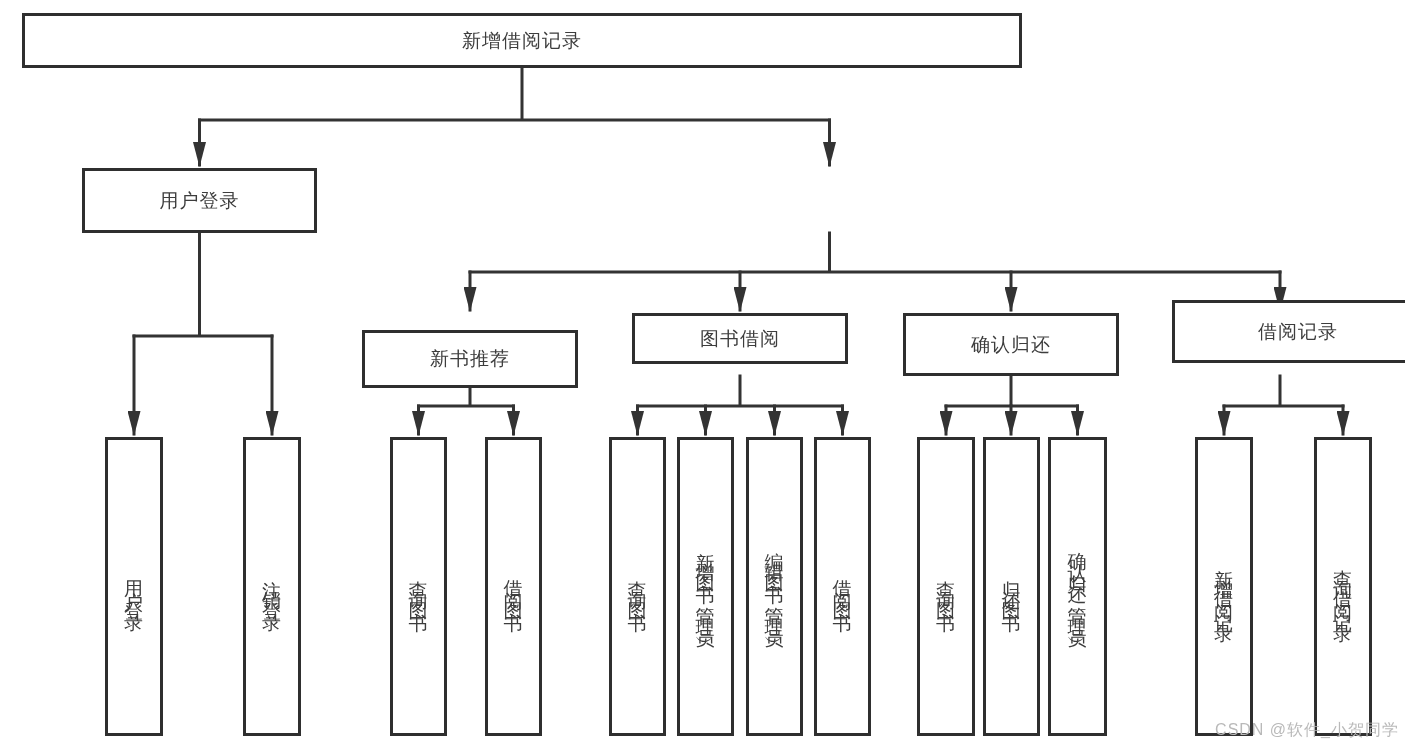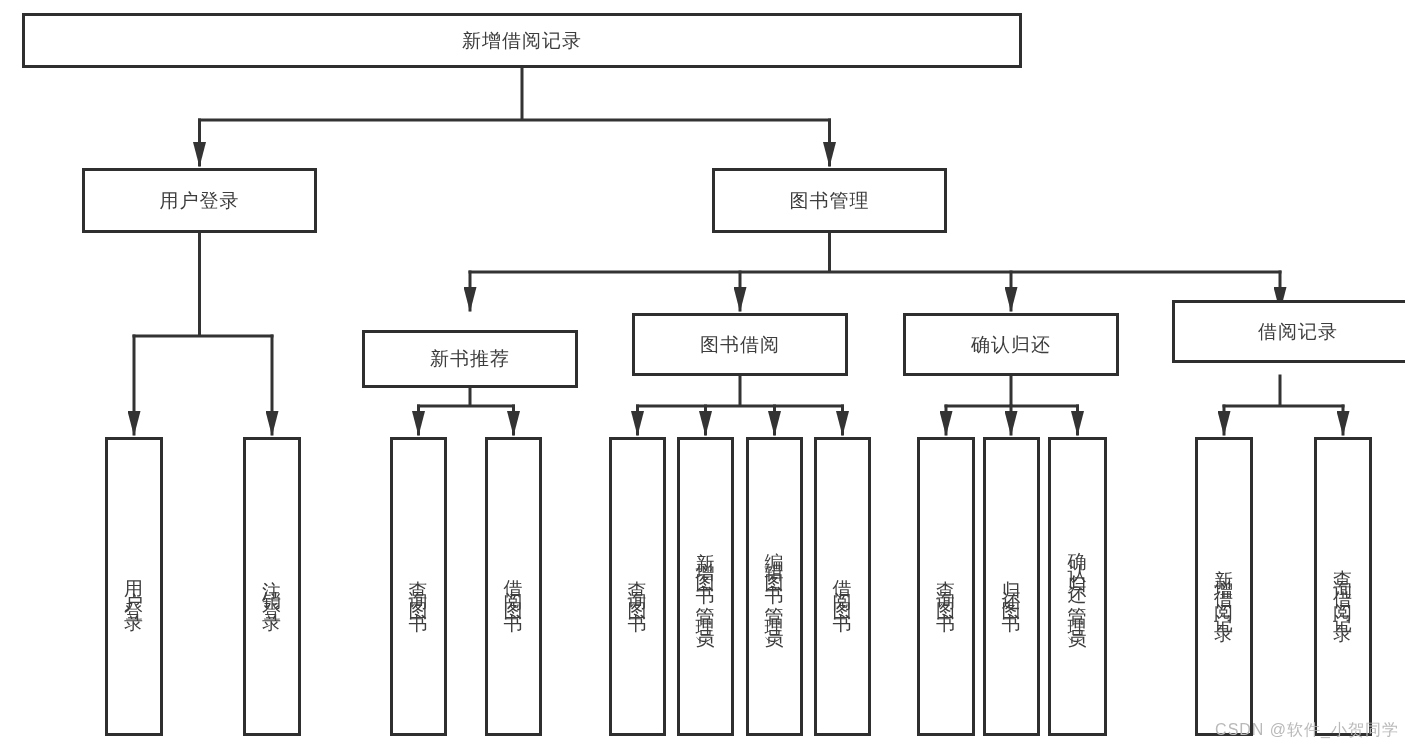--- a/index.html
+++ b/index.html
@@ -99,28 +99,25 @@
     </g>
   </svg>
 
   <div class="box h" style="left:22px;top:13px;width:1000px;height:55px">
     <span>新增借阅记录</span>
   </div>
 
   <div class="box h" style="left:82px;top:168px;width:235px;height:65px">
     <span>用户登录</span>
   </div>
-  <div class="box h" style="left:712px;top:168px;width:235px;height:65px">
-    <span>图书管理</span>
-  </div>
 
   <div class="box h" style="left:362px;top:330px;width:216px;height:58px">
     <span>新书推荐</span>
   </div>
-  <div class="box h" style="left:632px;top:313px;width:216px;height:63px">
+  <div class="box h" style="left:632px;top:313px;width:216px;height:51px">
     <span>图书借阅</span>
   </div>
   <div class="box h" style="left:903px;top:313px;width:216px;height:63px">
     <span>确认归还</span>
   </div>
   <div class="box h" style="left:1172px;top:300px;width:252px;height:63px">
     <span>借阅记录</span>
   </div>
 
   <div class="box v" style="left:105px;top:437px;width:58px;height:299px">

